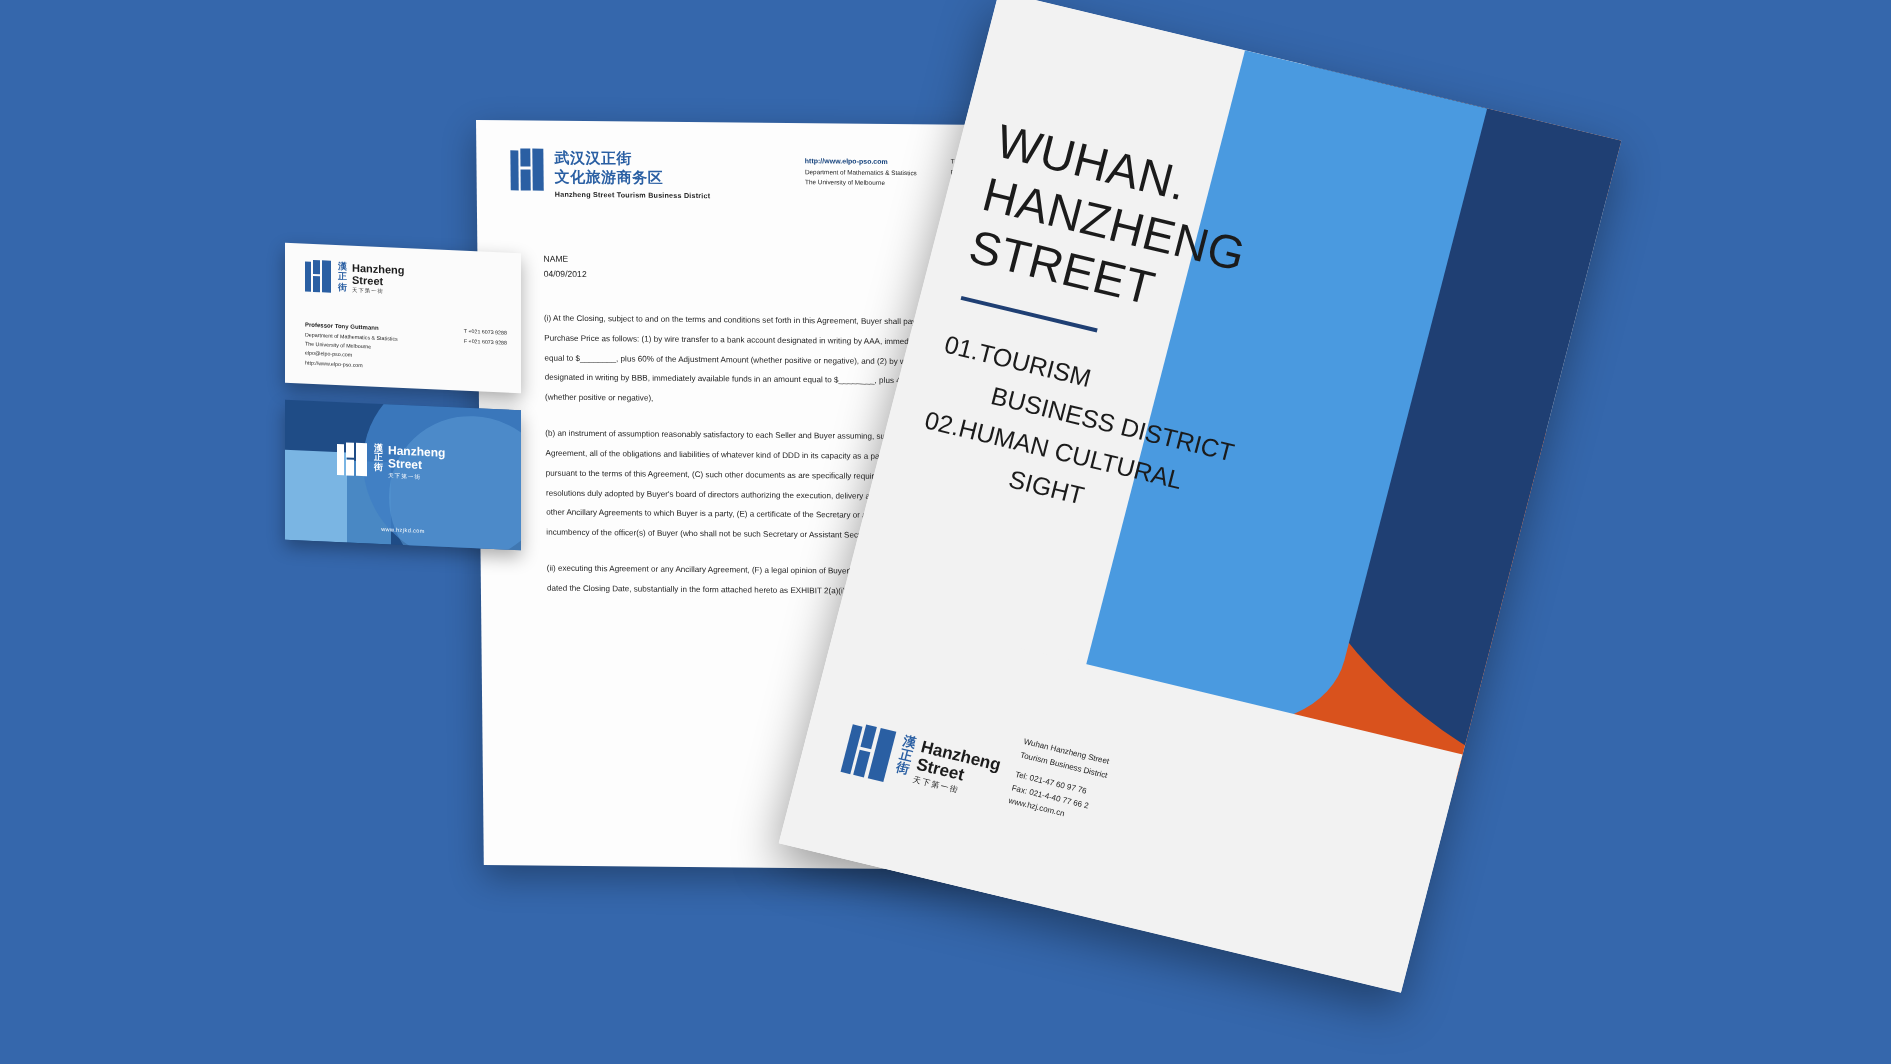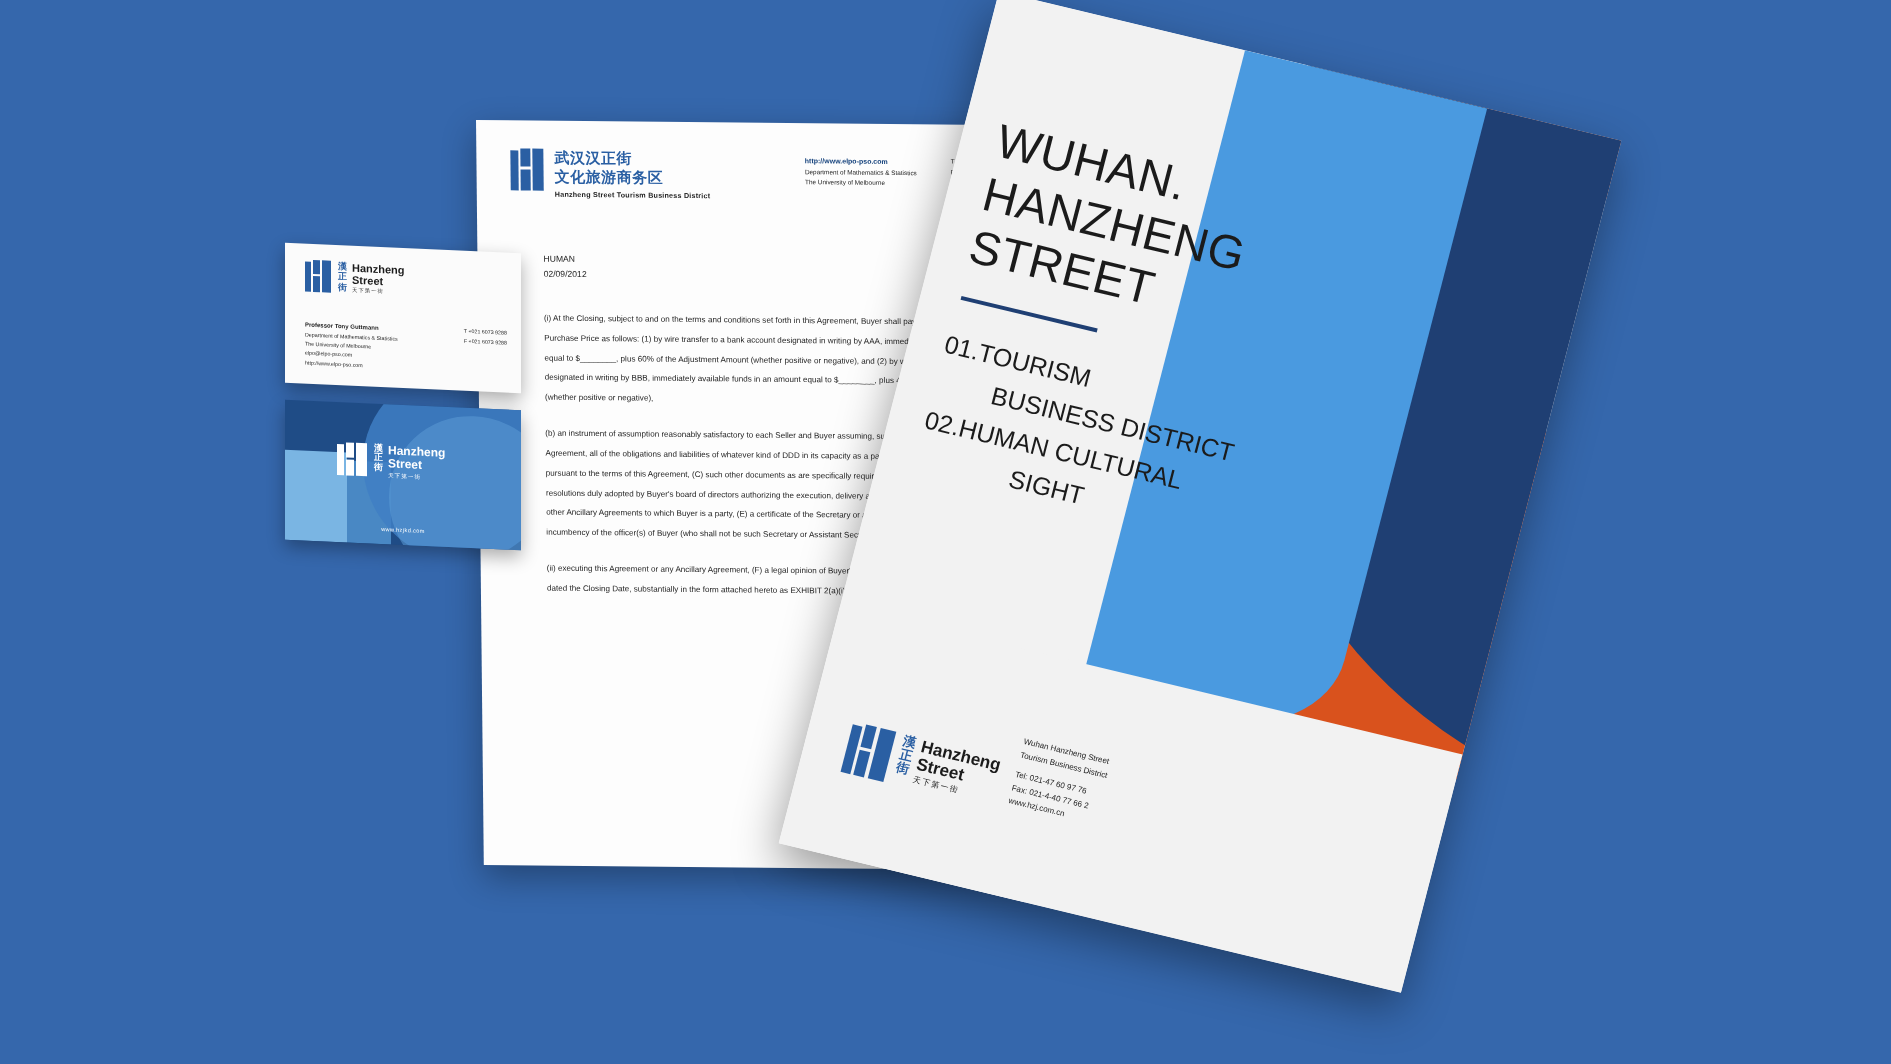--- a/index.html
+++ b/index.html
@@ -457,22 +457,22 @@
           <div>The University of Melbourne</div>
         </div>
         <div class="col-b">
           <div>T +021 6073 9288</div>
           <div>F +021 6073 9288</div>
           <div>suison@surcngroup.com</div>
         </div>
       </div>
 
       <div class="lh-name">
-        <div>HUMAN</div>
-        <div>02/09/2012</div>
+        <div>NAME</div>
+        <div>04/09/2012</div>
       </div>
 
       <div class="lh-body">
         <p>(i) At the Closing, subject to and on the terms and conditions set forth in this Agreement, Buyer shall pay to Sellers (A) the Estimated Final Purchase Price as follows: (1) by wire transfer to a bank account designated in writing by AAA, immediately available funds in an amount equal to $________, plus 60% of the Adjustment Amount (whether positive or negative), and (2) by wire transfer to a bank account designated in writing by BBB, immediately available funds in an amount equal to $________, plus 40% of the Adjustment Amount (whether positive or negative),</p>
         <p>(b) an instrument of assumption reasonably satisfactory to each Seller and Buyer assuming, subject to the terms and conditions of this Agreement, all of the obligations and liabilities of whatever kind of DDD in its capacity as a partner or predecessor of EEE to be assumed pursuant to the terms of this Agreement, (C) such other documents as are specifically required by this Agreement, (D) certified copies of resolutions duly adopted by Buyer's board of directors authorizing the execution, delivery and performance of this Agreement and the other Ancillary Agreements to which Buyer is a party, (E) a certificate of the Secretary or an Assistant Secretary of Buyer as to the incumbency of the officer(s) of Buyer (who shall not be such Secretary or Assistant Secretary)</p>
         <p>(ii) executing this Agreement or any Ancillary Agreement, (F) a legal opinion of Buyer's special counsel, addressed to each Seller and dated the Closing Date, substantially in the form attached hereto as EXHIBIT 2(a)(i) and (G)</p>
       </div>
 
       <div class="lh-sign">
         <div class="role">Sales Manager</div>

